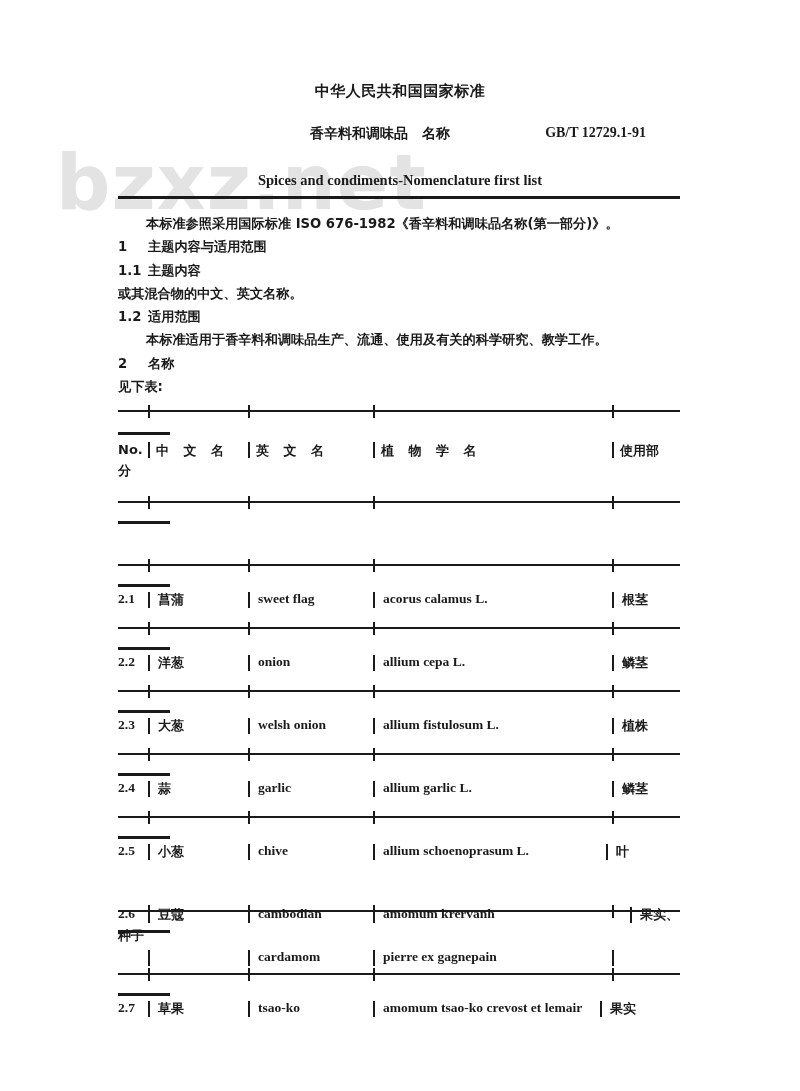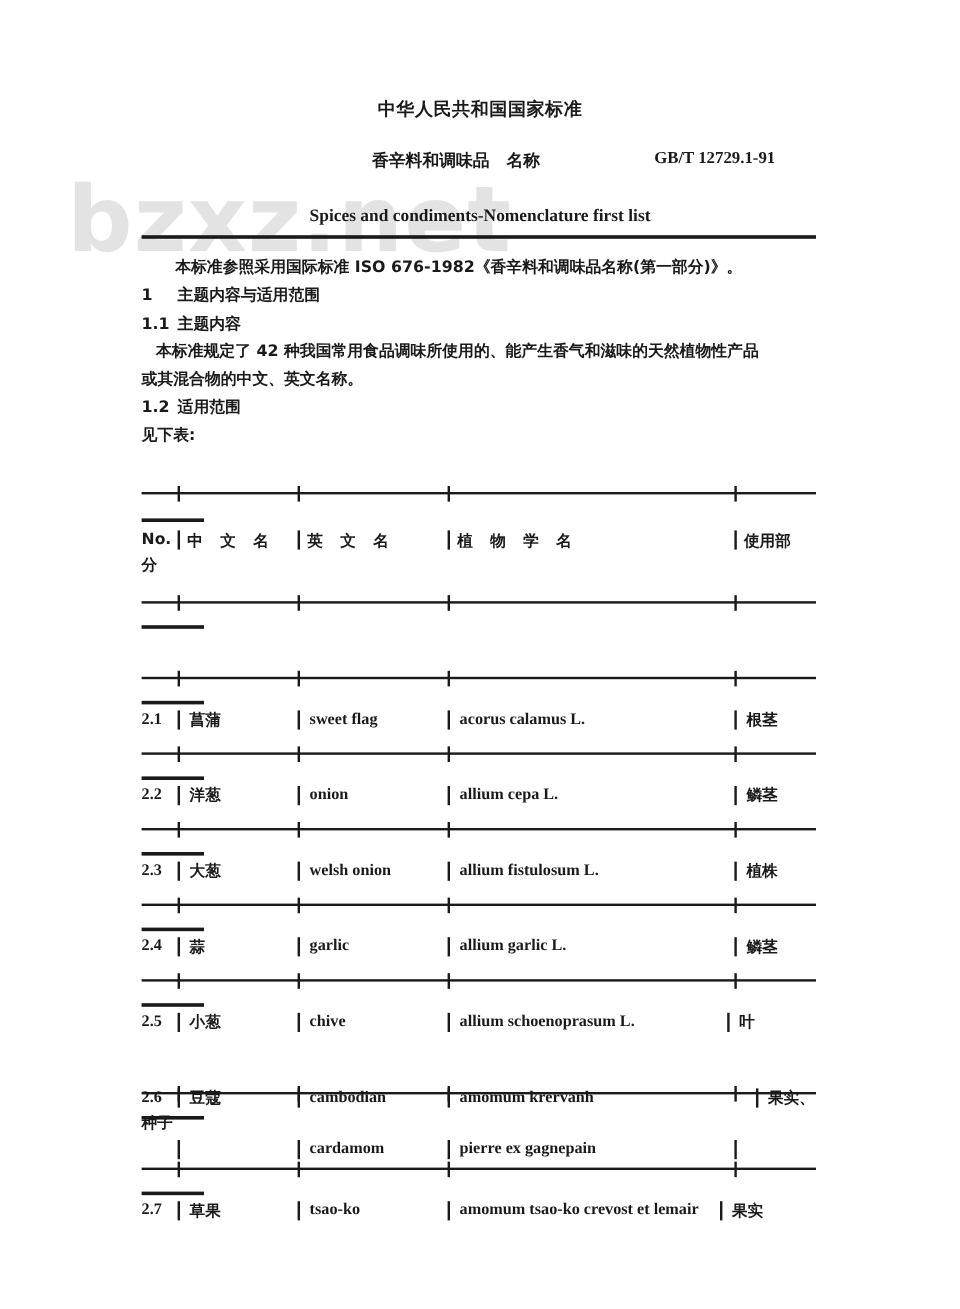--- a/index.html
+++ b/index.html
@@ -194,23 +194,24 @@
     </div>
 
     <div class="hdr-en">Spices and condiments-Nomenclature first list</div>
 
     <div class="hdr-rule"></div>
 
     <div id="body-text">
       <p class="ind-1">本标准参照采用国际标准 ISO 676-1982《香辛料和调味品名称(第一部分)》。</p>
       <p class="ind-0"><span class="num-lbl">1</span><span>主题内容与适用范围</span></p>
       <p class="ind-0"><span class="num-lbl">1.1</span><span>主题内容</span></p>
-      <p class="ind-half">本标准规定了 42 种我国常用食品调味所使用的、能产生香气和滋味的天然植物性产品</p>
       <p class="ind-0">或其混合物的中文、英文名称。</p>
       <p class="ind-0"><span class="num-lbl">1.2</span><span>适用范围</span></p>
+      <p class="ind-1">本标准适用于香辛料和调味品生产、流通、使用及有关的科学研究、教学工作。</p>
+      <p class="ind-0"><span class="num-lbl">2</span><span>名称</span></p>
       <p class="ind-0">见下表:</p>
     </div>
 
     <div id="tbl">
 
       <div class="rule" style="top:6px;">
         <div class="tick" style="left:30px;"></div>
         <div class="tick" style="left:130px;"></div>
         <div class="tick" style="left:255px;"></div>
         <div class="tick" style="left:494px;"></div>

